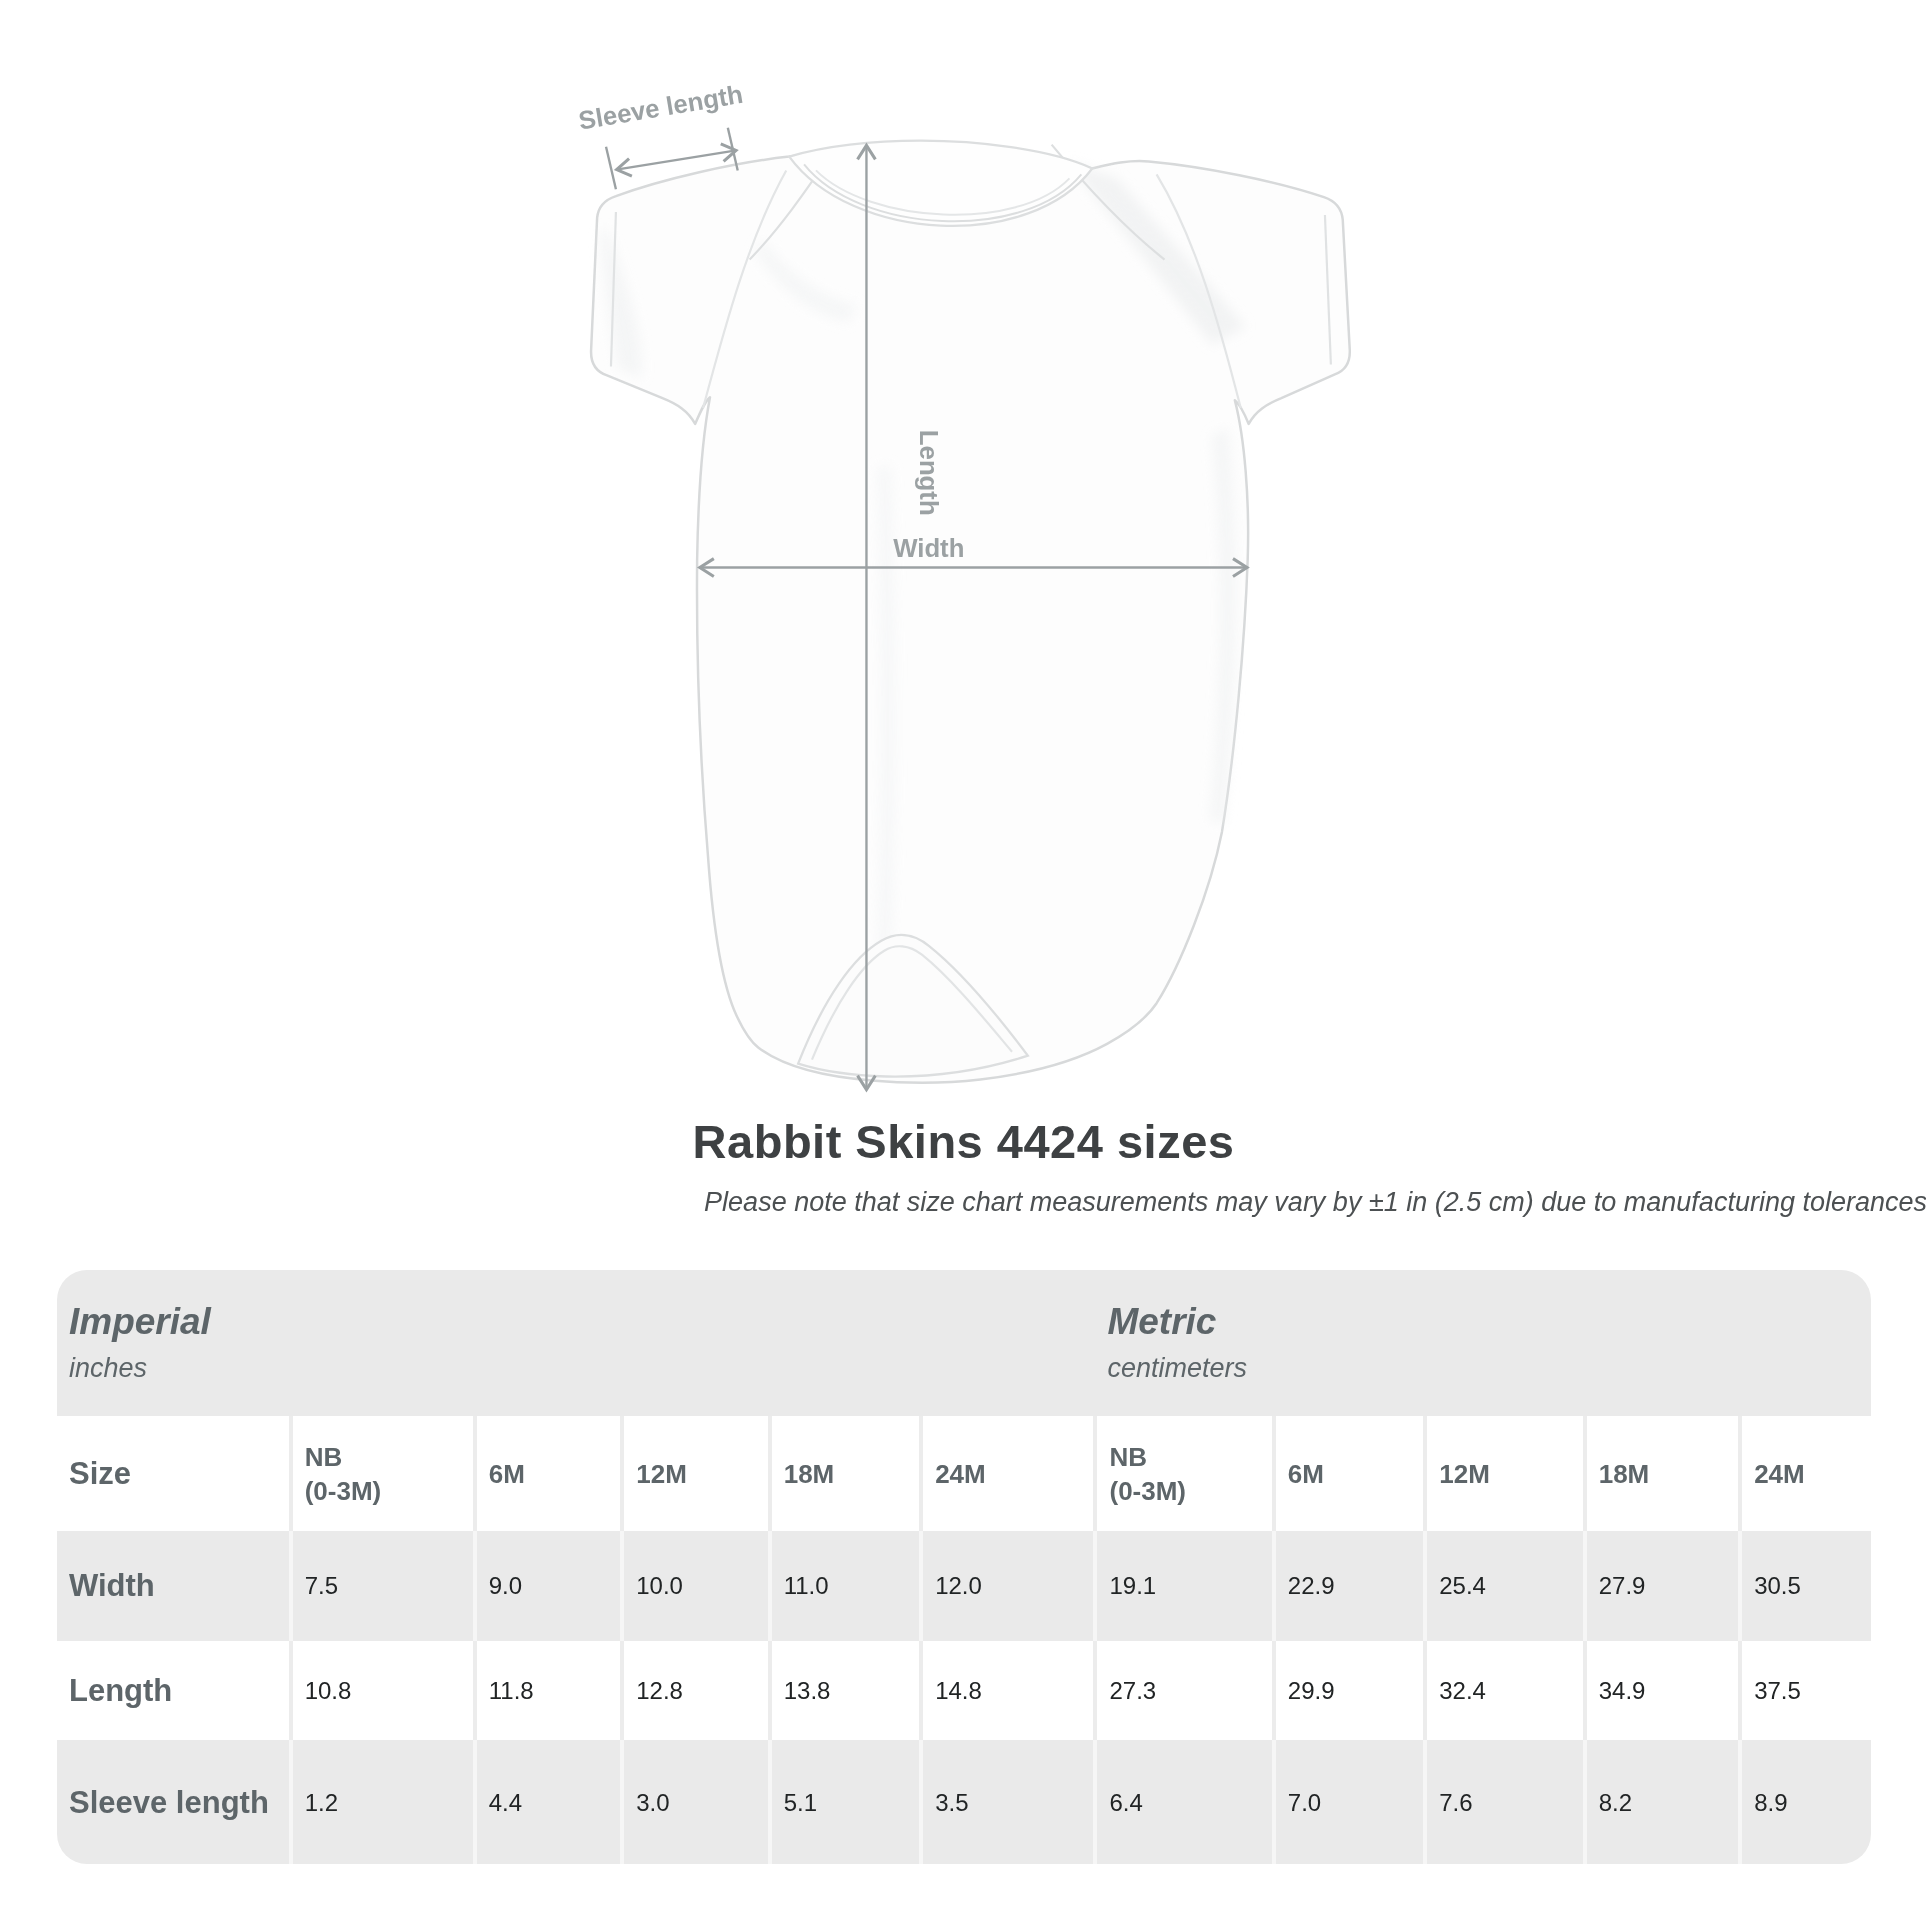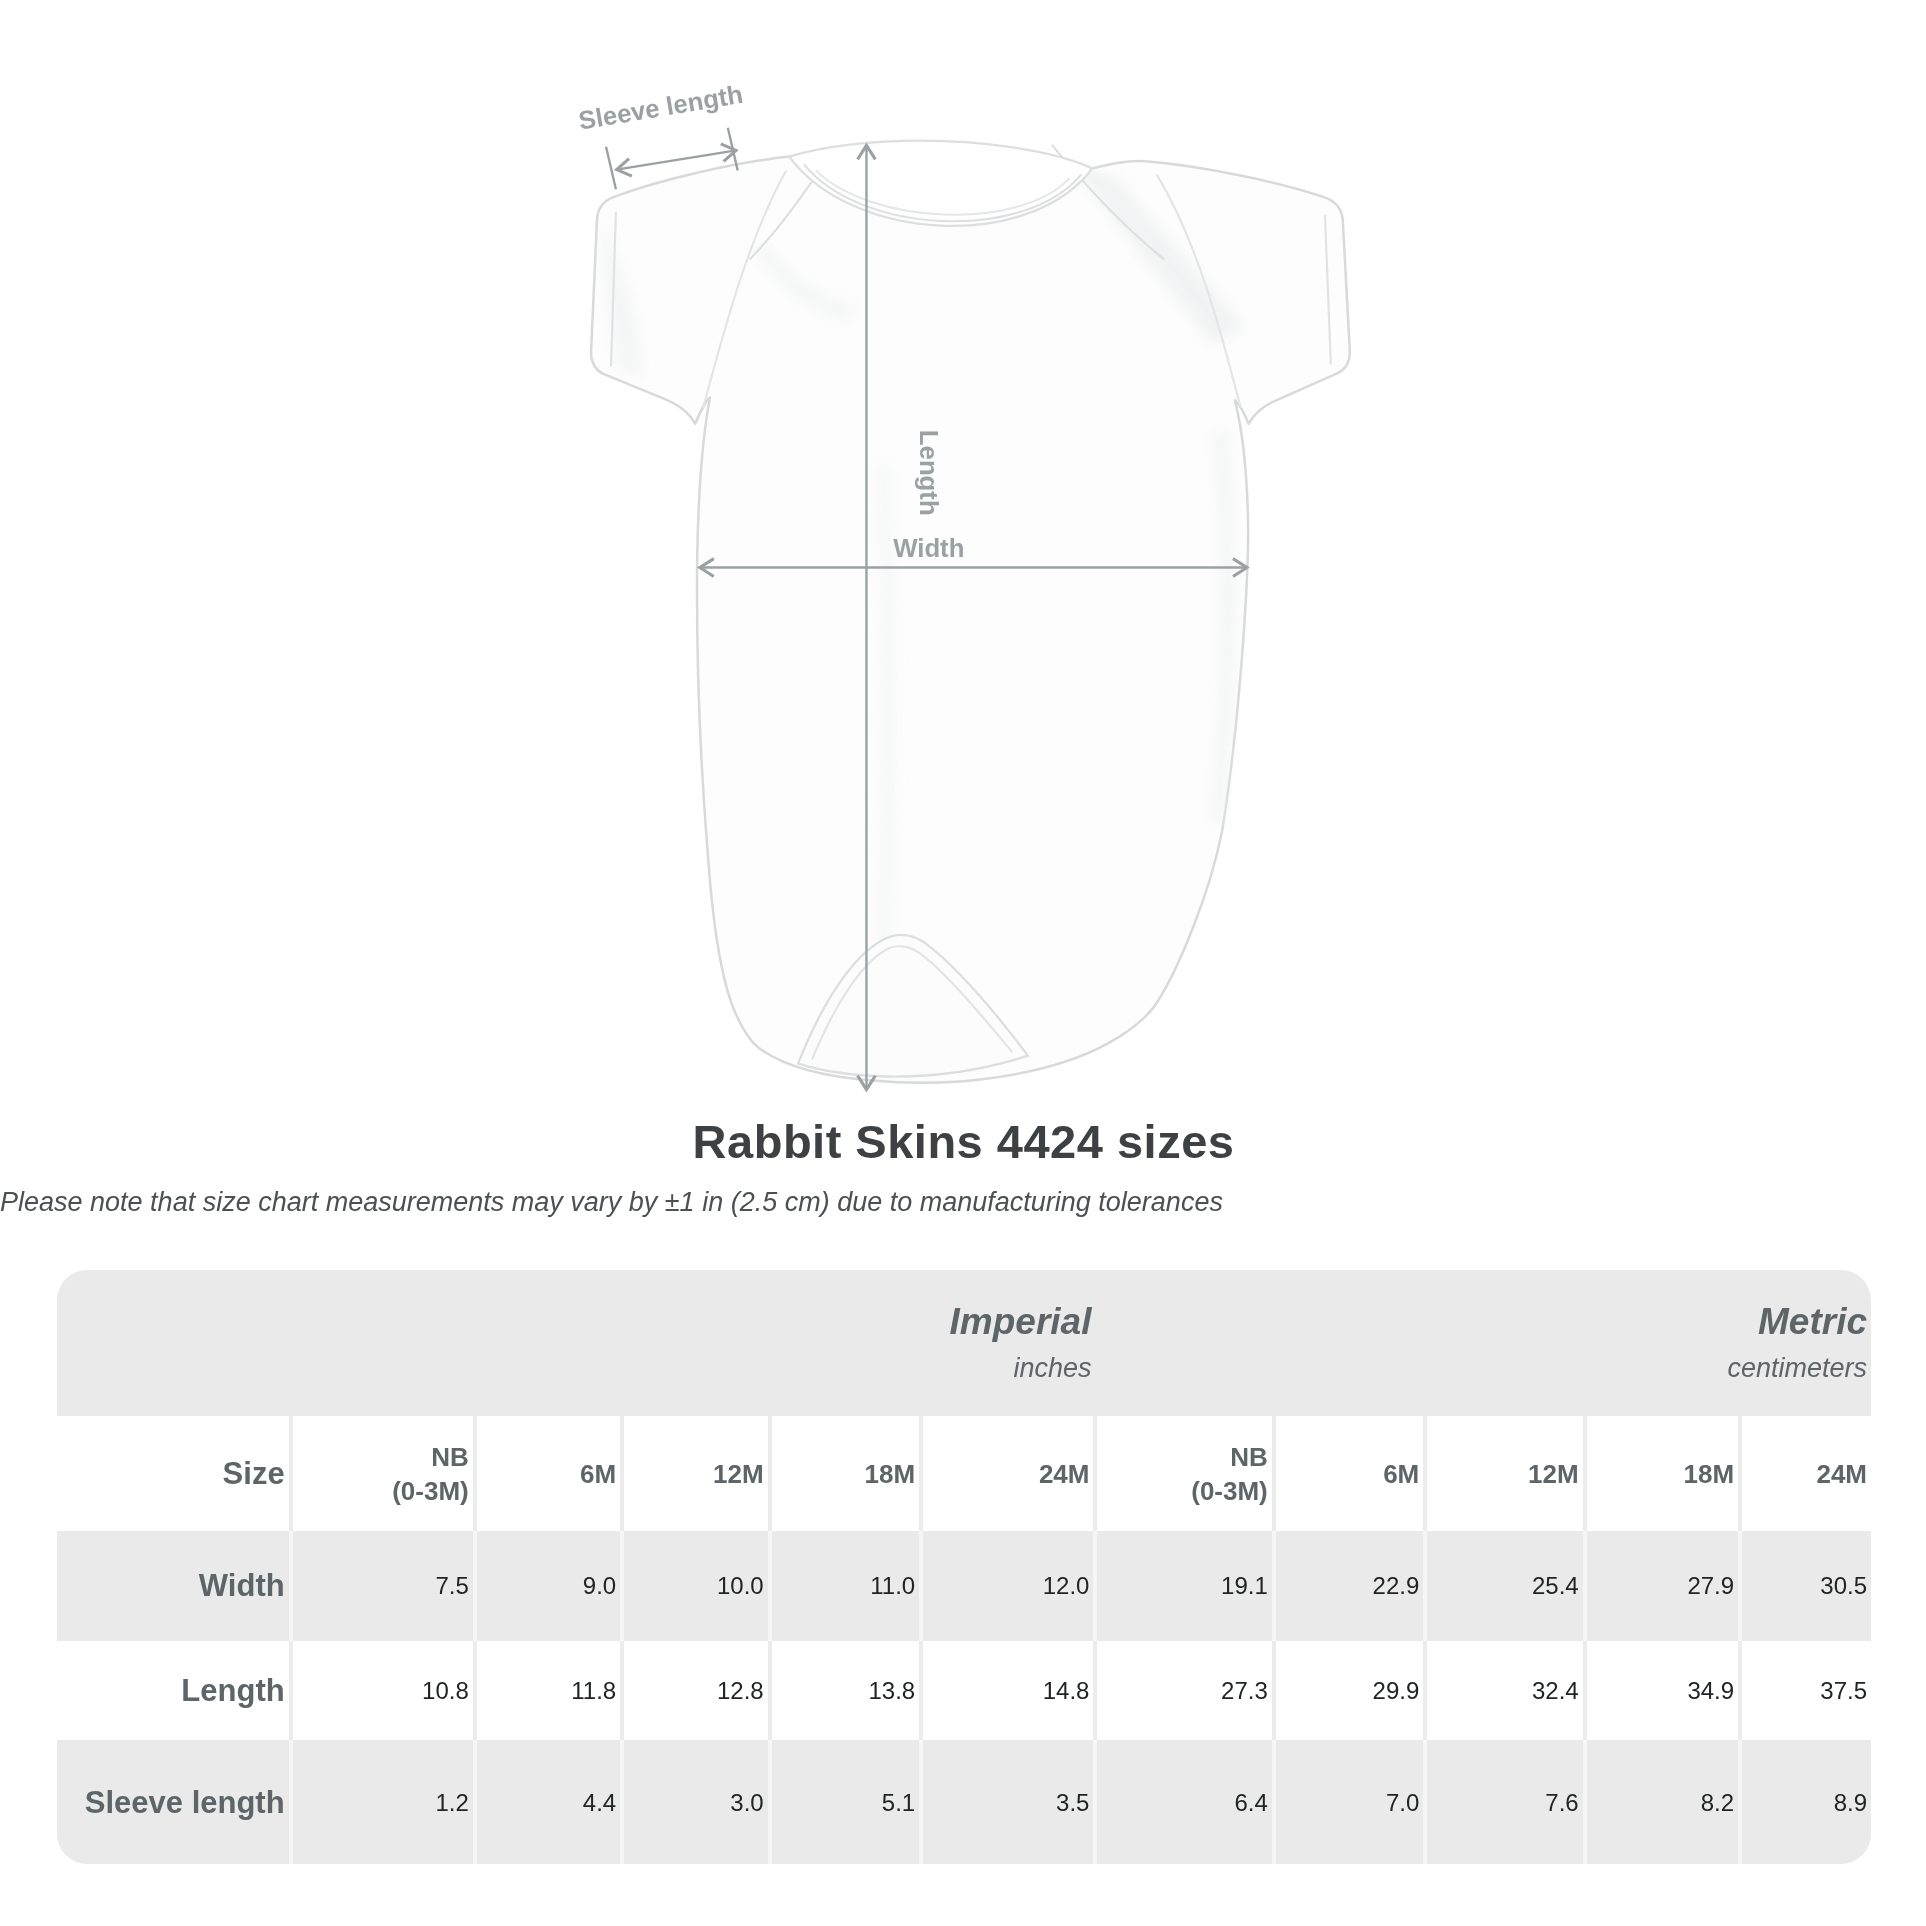--- a/index.html
+++ b/index.html
@@ -9,34 +9,34 @@
   }
   
   .diagram-svg{position:absolute;left:0;top:0;}
 
   
   .title{
     position:absolute;left:0;top:1113px;width:100%;text-align:center;
     font-size:47px;font-weight:bold;color:#3e4143;letter-spacing:0.5px;line-height:57px;
   }
   .subtitle{
-    position:absolute;left:0;top:1182px;width:100%;text-align:left;
+    position:absolute;left:0;top:1182px;width:100%;text-align:right;
     font-size:27px;font-style:italic;color:#4c5052;line-height:40px;
   }
 
   
   .table-wrap{
     position:absolute;left:57px;top:1270px;width:1814px;height:594px;
     border-radius:30px;overflow:hidden;
   }
   table.size-table{
     width:100%;height:100%;border-collapse:collapse;table-layout:fixed;
   }
   table.size-table td{
-    padding:4px;text-align:right;vertical-align:middle;
+    padding:12px;text-align:left;vertical-align:middle;
   }
   tr.band-row td{background:#eaeaea;}
   tr.gray-row td{background:#eaeaea;}
   tr.white-row td{background:#ffffff;}
   td.sep{border-left:4px solid transparent;}
   tr.white-row td.sep{border-left-color:#ececec;}
   tr.gray-row td.sep{border-left-color:#f6f6f6;}
   tr.size-row td.sep{border-left-color:#ececec;}
 
   .group-label{

